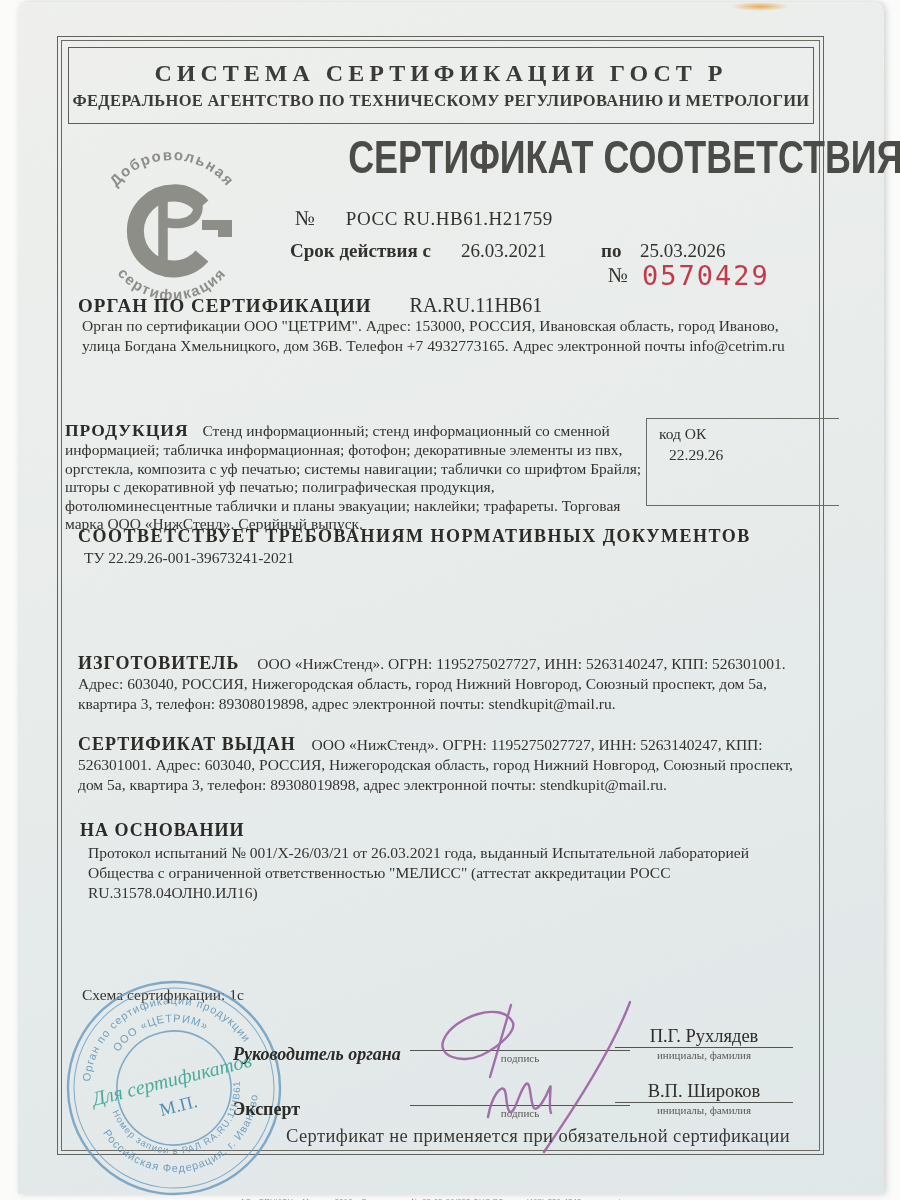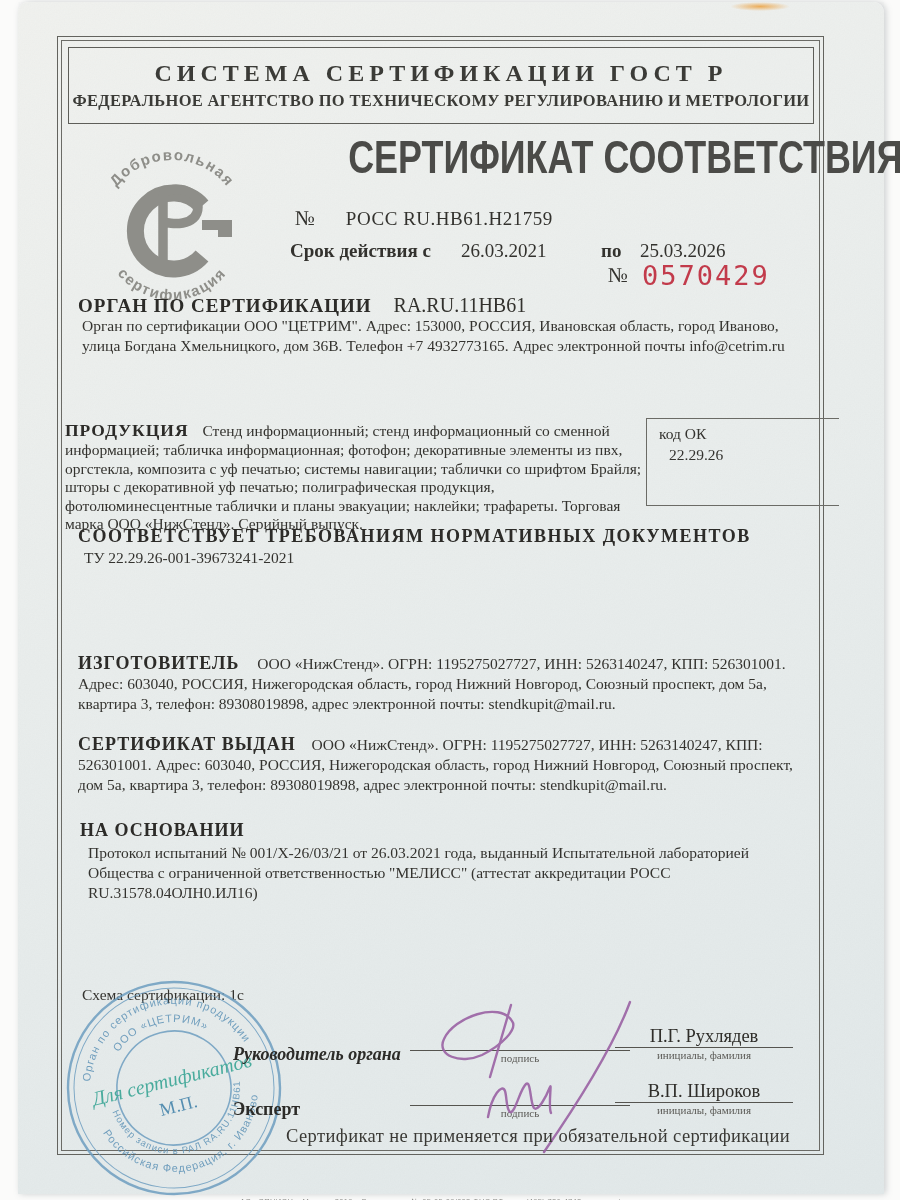--- a/index.html
+++ b/index.html
@@ -92,21 +92,21 @@
     <span class="abs ser" style="left:622px;top:0;">25.03.2026</span>
   </div>
 
   <div class="abs" style="left:590px;top:258px;">
     <span class="ser" style="font-size:21px;vertical-align:3px;">№</span>
     <span class="redno" style="margin-left:10px;">0570429</span>
   </div>
 
   <div class="abs" style="left:60px;top:292px;">
     <span class="h" style="font-size:19px;">ОРГАН ПО СЕРТИФИКАЦИИ</span>
-    <span class="ser" style="margin-left:18px;font-size:20px;">RA.RU.11НВ61</span>
+    <span class="ser" style="margin-left:34px;font-size:20px;">RA.RU.11НВ61</span>
   </div>
   <div class="abs body-t" style="left:64px;top:314px;width:724px;">Орган по сертификации ООО "ЦЕТРИМ". Адрес: 153000, РОССИЯ, Ивановская область, город Иваново, улица Богдана Хмельницкого, дом 36В. Телефон +7 4932773165. Адрес электронной почты info@cetrim.ru</div>
 
   <div class="abs body-t" style="left:47px;top:418px;width:578px;line-height:1.2;">
     <span class="h">ПРОДУКЦИЯ</span>
     <span style="margin-left:10px;">Стенд информационный; стенд информационный со сменной информацией; табличка информационная; фотофон; декоративные элементы из пвх, оргстекла, композита с уф печатью; системы навигации; таблички со шрифтом Брайля; шторы с декоративной уф печатью; полиграфическая продукция, фотолюминесцентные таблички и планы эвакуации; наклейки; трафареты. Торговая марка ООО «НижСтенд». Серийный выпуск.</span>
   </div>
   <div class="codebox" style="top:416px;height:72px;">
     <span>код ОК</span>
     <span class="val">22.29.26</span>

